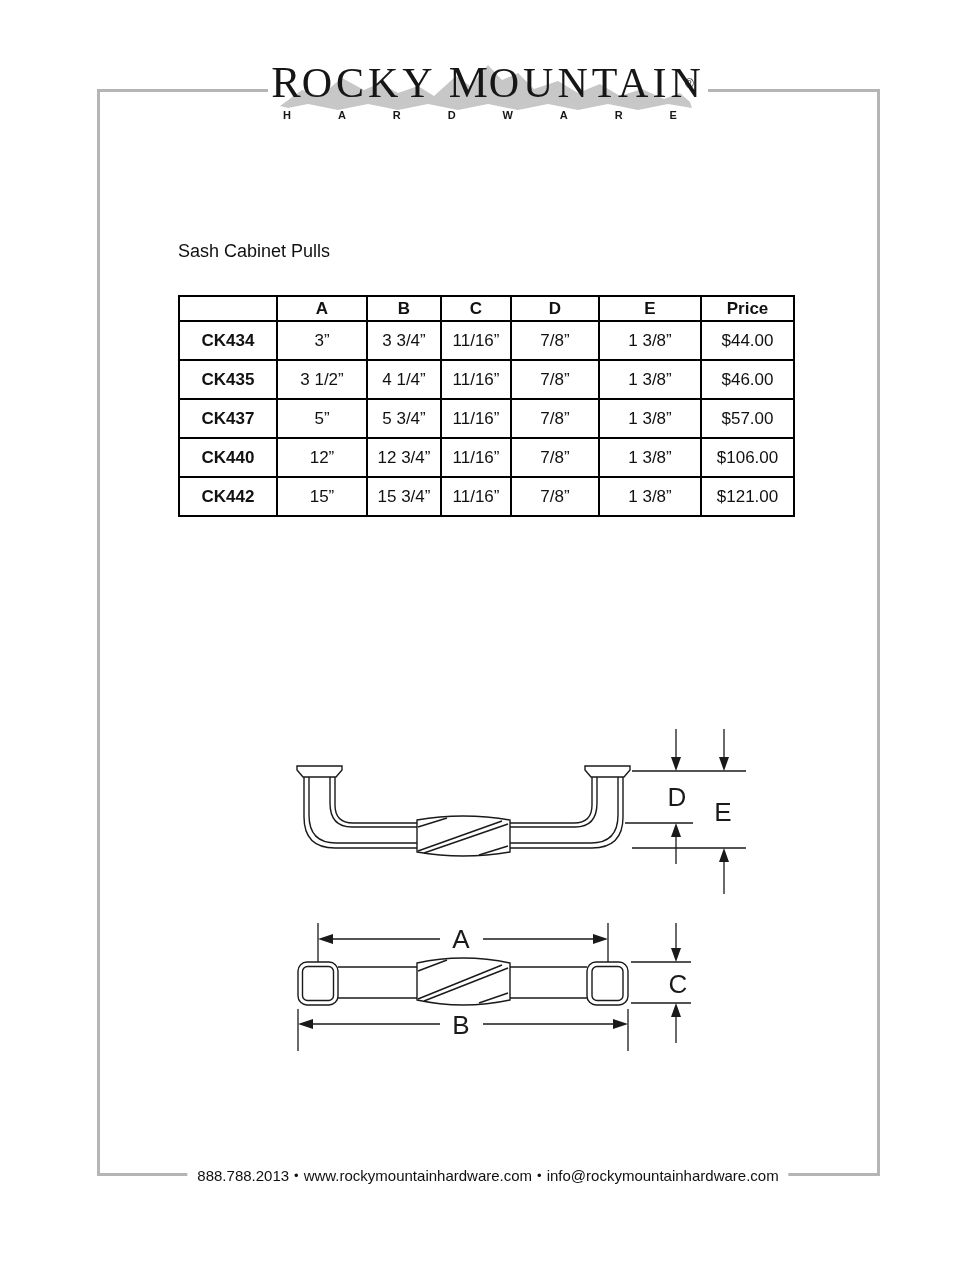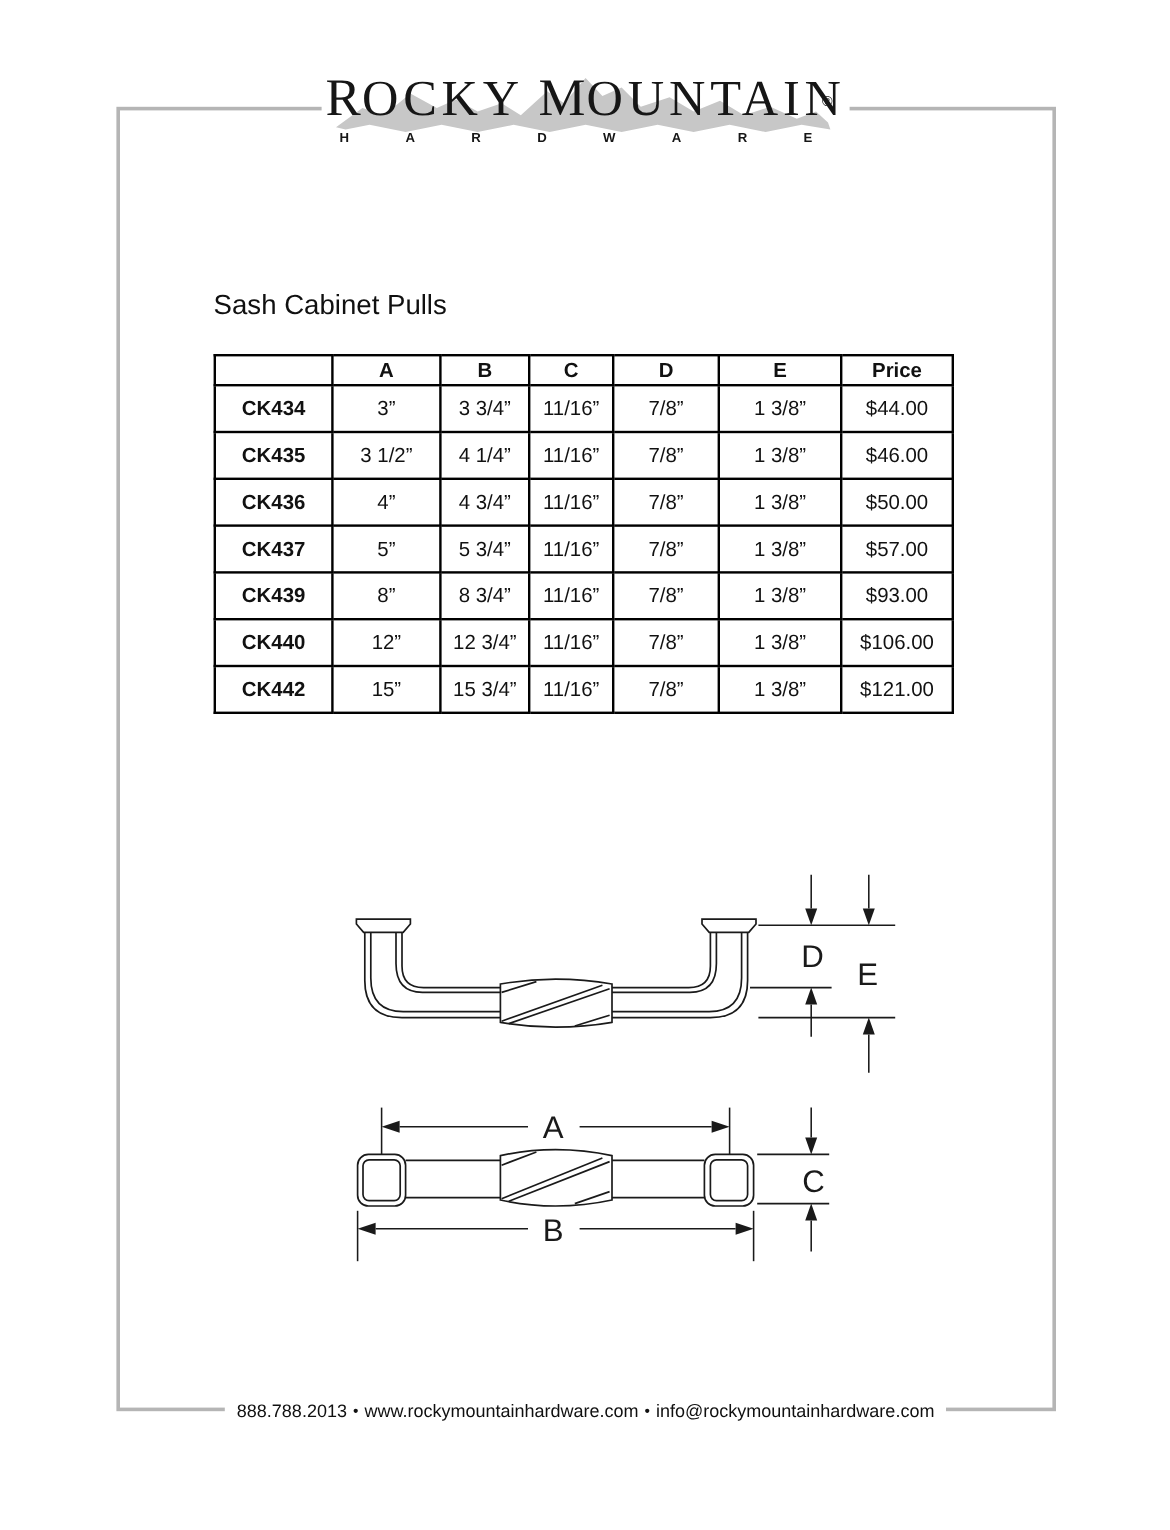--- a/index.html
+++ b/index.html
@@ -31,21 +31,21 @@
     font-family:"Liberation Sans", sans-serif;
   }
   .hardware{
     position:absolute;left:15px;right:31px;top:63px;
     display:flex;justify-content:space-between;
     font-size:11px;font-weight:bold;color:#161616;
   }
   
   .title{
     position:absolute;left:178px;top:241px;margin:0;
-    font-size:23px;font-weight:400;color:#101010;z-index:2;
+    font-size:18px;font-weight:400;color:#101010;z-index:2;
   }
   
   .spec{
     position:absolute;left:178px;top:295px;width:615px;z-index:2;
     border-collapse:collapse;table-layout:fixed;background:#fff;
   }
   .spec th,.spec td{
     border:2px solid #000;text-align:center;vertical-align:middle;
     padding:0;font-size:17px;overflow:hidden;
   }
@@ -136,45 +136,27 @@
         <tr>
           <th>CK435</th>
           <td>3 1/2”</td>
           <td>4 1/4”</td>
           <td>11/16”</td>
           <td>7/8”</td>
           <td>1 3/8”</td>
           <td>$46.00</td>
         </tr>
         <tr>
-          <th>CK436</th>
-          <td>4”</td>
-          <td>4 3/4”</td>
-          <td>11/16”</td>
-          <td>7/8”</td>
-          <td>1 3/8”</td>
-          <td>$50.00</td>
-        </tr>
-        <tr>
           <th>CK437</th>
           <td>5”</td>
           <td>5 3/4”</td>
           <td>11/16”</td>
           <td>7/8”</td>
           <td>1 3/8”</td>
           <td>$57.00</td>
-        </tr>
-        <tr>
-          <th>CK439</th>
-          <td>8”</td>
-          <td>8 3/4”</td>
-          <td>11/16”</td>
-          <td>7/8”</td>
-          <td>1 3/8”</td>
-          <td>$93.00</td>
         </tr>
         <tr>
           <th>CK440</th>
           <td>12”</td>
           <td>12 3/4”</td>
           <td>11/16”</td>
           <td>7/8”</td>
           <td>1 3/8”</td>
           <td>$106.00</td>
         </tr>

